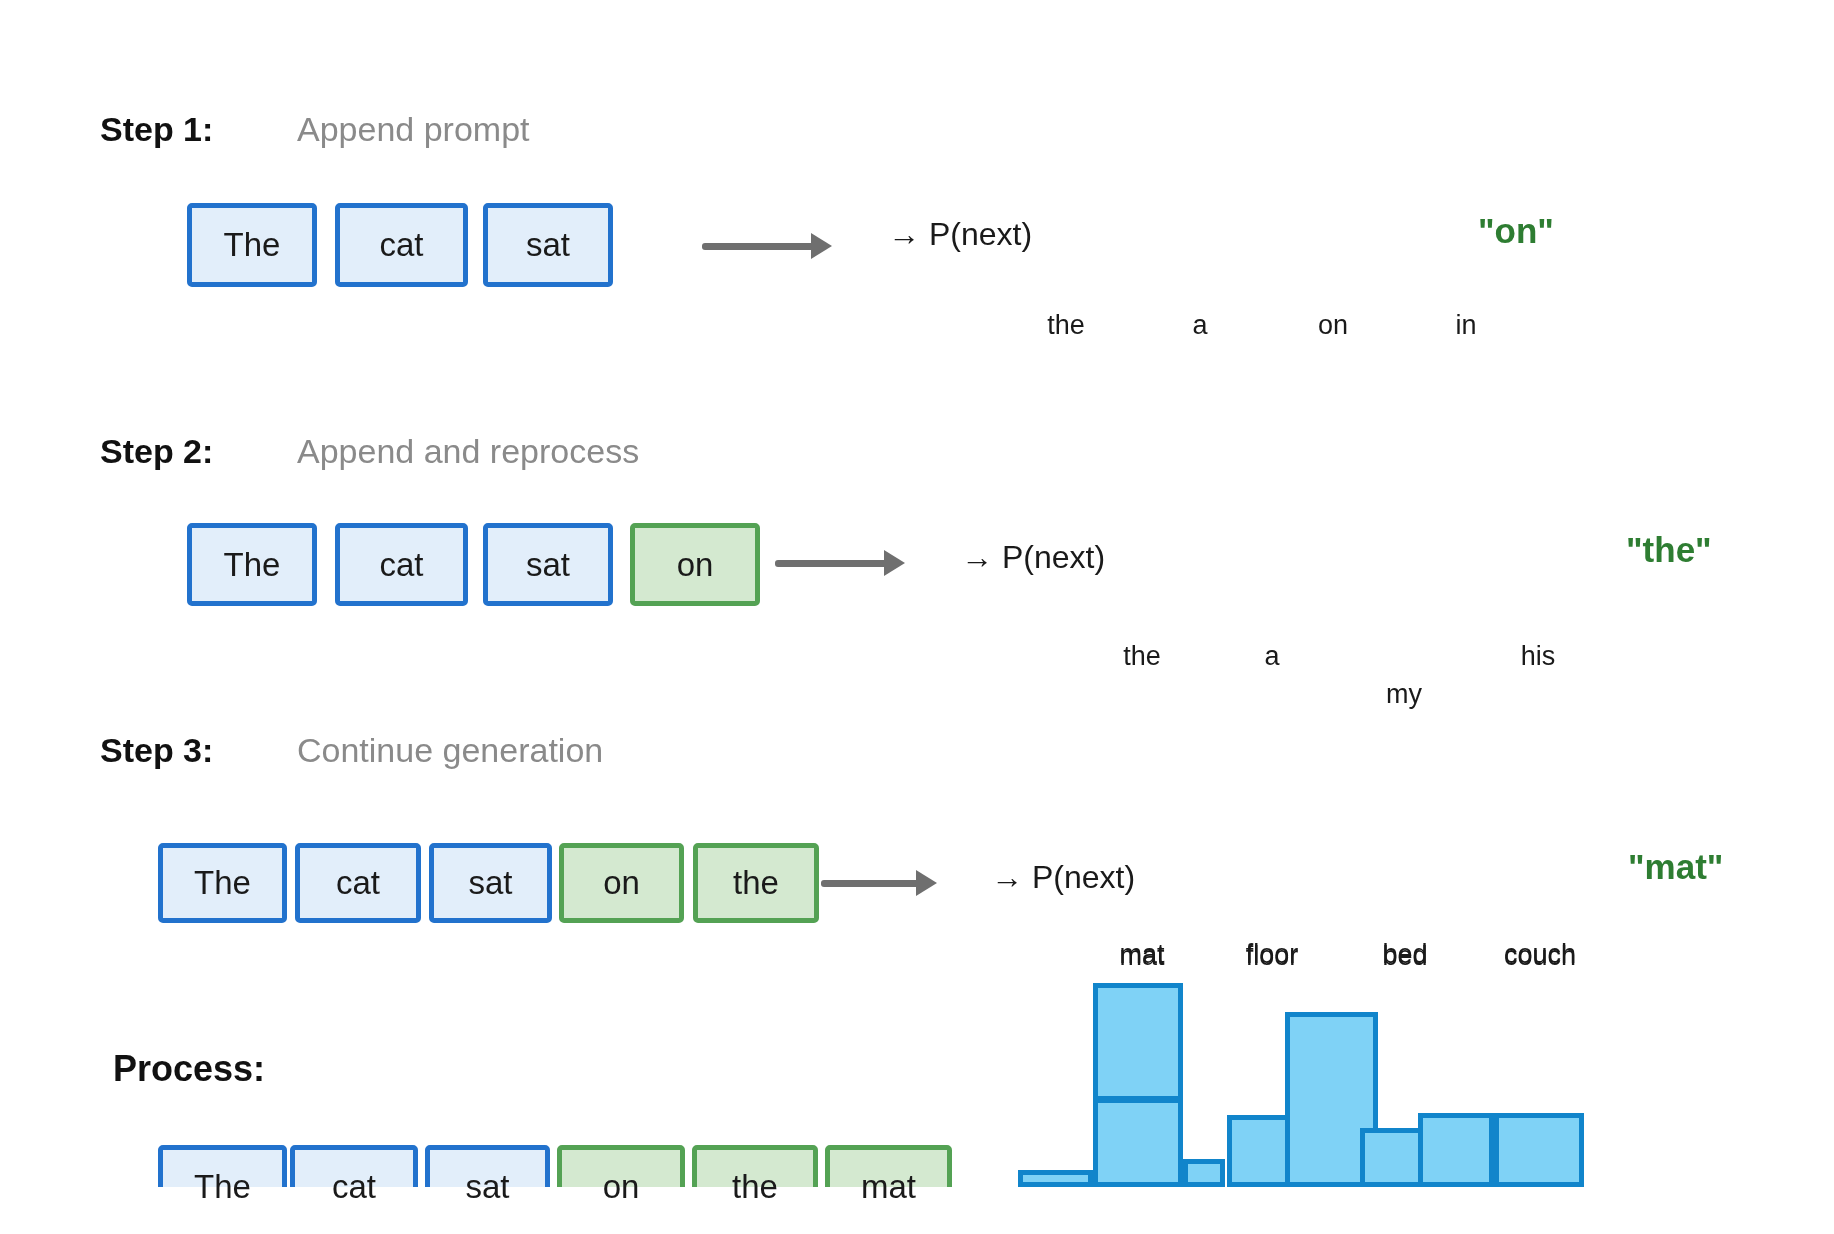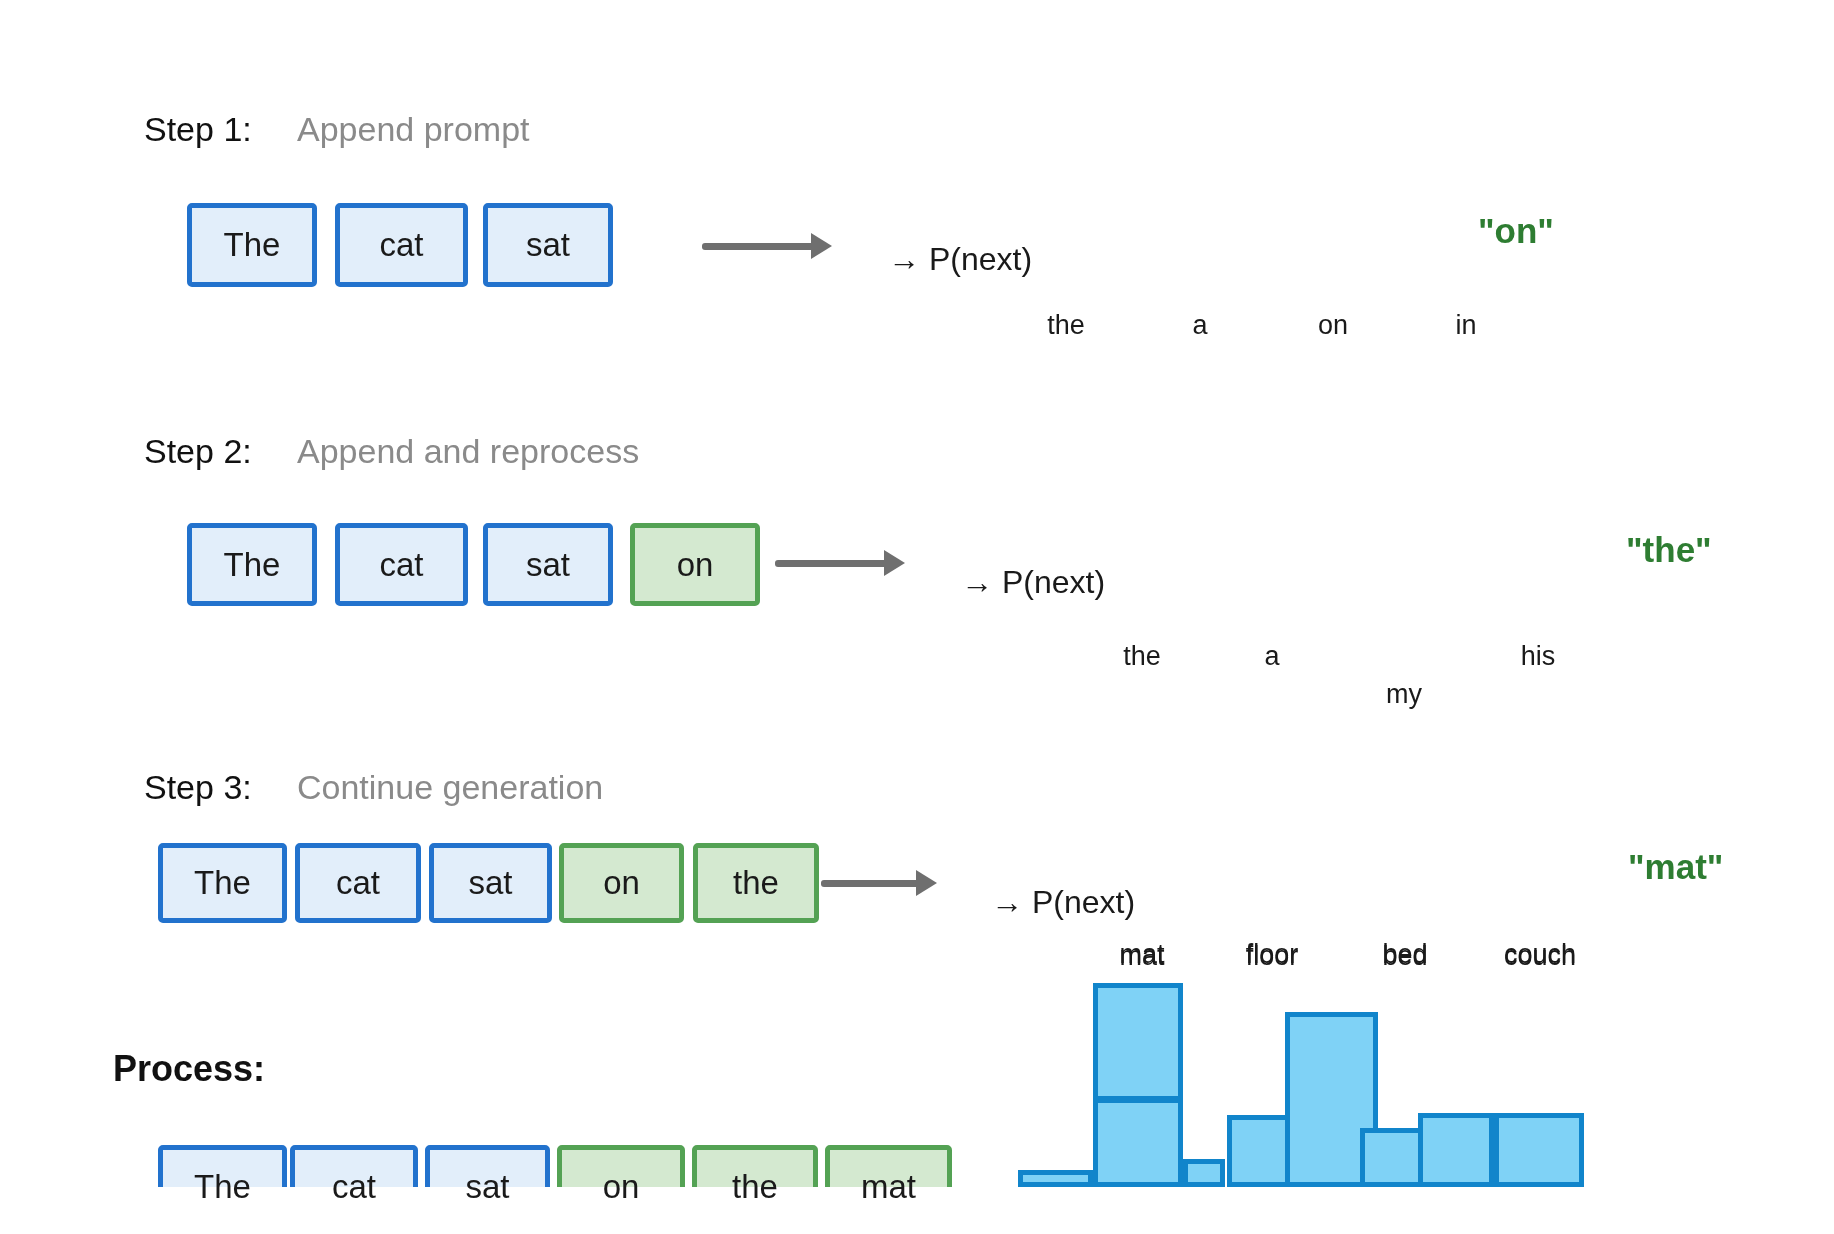--- a/index.html
+++ b/index.html
@@ -1,40 +1,40 @@
 <!DOCTYPE html>
 <html><head>
 <meta charset="utf-8">
 <style>
   html,body { margin:0; padding:0; background:#ffffff; }
   .canvas {
     position:relative; width:1834px; height:1234px; background:#ffffff;
     font-family:"Liberation Sans", sans-serif; overflow:hidden; color:#1a1a1a;
   }
   .step-head { position:absolute; white-space:nowrap; font-size:34px; line-height:42px; }
-  .step-head .step-label { font-weight:normal; color:#111111;margin-left:44px; }
+  .step-head .step-label { font-weight:bold; color:#111111; }
   .step-head .step-title { position:absolute; font-weight:400; color:#8a8a8a; }
   .result-head { position:absolute; font-size:36px; font-weight:bold; color:#111111; line-height:42px; }
 
   .tok {
     position:absolute; box-sizing:border-box;
     border:5px solid #2272cd; background:#e2eefa; border-radius:5px;
     display:flex; align-items:center; justify-content:center;
     font-size:33px; color:#1a1a1a;
   }
   .tok.generated { border-color:#54a254; background:#d4e9d0; }
 
   .arrow-line { position:absolute; height:7px; background:#6f6f6f; border-radius:3px; }
   .arrow-head {
     position:absolute; width:0; height:0;
     border-top:13px solid transparent; border-bottom:13px solid transparent;
     border-left:21px solid #6f6f6f;
   }
 
-  .pnext { position:absolute; font-size:32px; color:#1a1a1a; white-space:nowrap;margin-top:25px; }
+  .pnext { position:absolute; font-size:32px; color:#1a1a1a; white-space:nowrap; }
   .sampled { position:absolute; font-size:35px; font-weight:bold; color:#2e7d32; white-space:nowrap; }
 
   .dist-word { position:absolute; transform:translateX(-50%); font-size:27px; color:#1a1a1a; white-space:nowrap; }
 
   .hist-bar { position:absolute; box-sizing:border-box; background:#7fd2f6; border:5px solid #1185cb; }
   .hist-label { position:absolute; transform:translateX(-50%); font-size:27px; color:#1a1a1a; white-space:nowrap; }
 
   .result-clip { position:absolute; overflow:hidden; }
   .result-clip .tok { top:0; }
   .result-word { position:absolute; transform:translateX(-50%); font-size:33px; color:#1a1a1a; white-space:nowrap; }
@@ -78,21 +78,21 @@
   <div class="arrow-head" style="left: 884px; top: 550px; border-left-color: rgb(111, 111, 111);"></div>
   <div class="pnext" style="left:961px; top:539px;">→ P(next)</div>
   <div class="sampled" style="left: 1626px; top: 530px; color: rgb(46, 125, 50);">"the"</div>
   <div id="words-1">
       <span class="dist-word" style="left: 1142px; top: 641px;">the</span>
       <span class="dist-word" style="left: 1272px; top: 641px;">a</span>
       <span class="dist-word" style="left: 1404px; top: 679px;">my</span>
       <span class="dist-word" style="left: 1538px; top: 641px;">his</span>
     </div>
 
-  <div class="step-head" style="left:100px; top:766px;text-align:center;">
+  <div class="step-head" style="left:100px; top:729px;text-align:center;">
     <span class="step-label">Step 3:</span>
     <span class="step-title" style="left: 197px; top: 0px; color: rgb(138, 138, 138);">Continue generation</span>
   </div>
   <div id="tokrow-2">
       <div class="tok" style="left: 158px; width: 129px; top: 843px; height: 80px; border-color: rgb(34, 114, 205); background: rgb(226, 238, 250);">The</div>
       <div class="tok" style="left: 295px; width: 126px; top: 843px; height: 80px; border-color: rgb(34, 114, 205); background: rgb(226, 238, 250);">cat</div>
       <div class="tok" style="left: 429px; width: 123px; top: 843px; height: 80px; border-color: rgb(34, 114, 205); background: rgb(226, 238, 250);">sat</div>
       <div class="tok generated" style="left: 559px; width: 125px; top: 843px; height: 80px; border-color: rgb(84, 162, 84); background: rgb(212, 233, 208);">on</div>
       <div class="tok generated" style="left: 693px; width: 126px; top: 843px; height: 80px; border-color: rgb(84, 162, 84); background: rgb(212, 233, 208);">the</div>
     </div>

